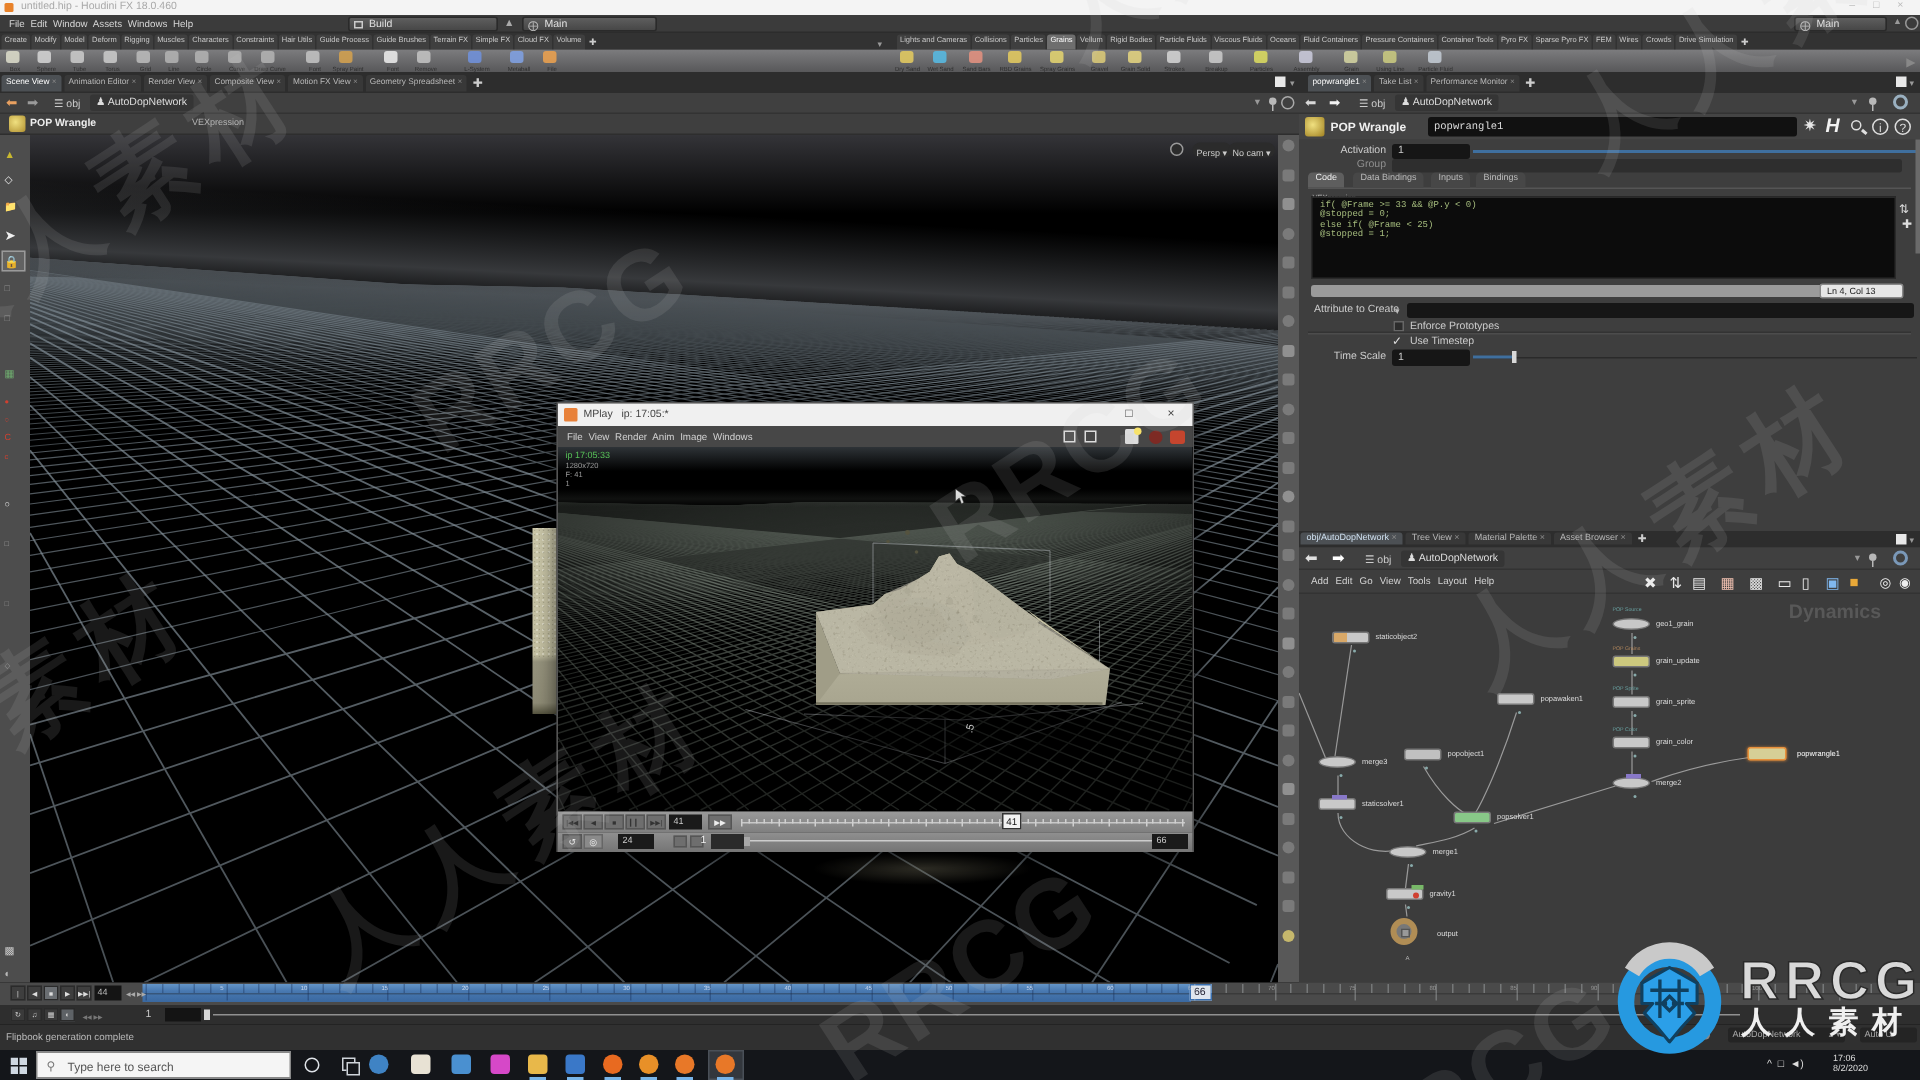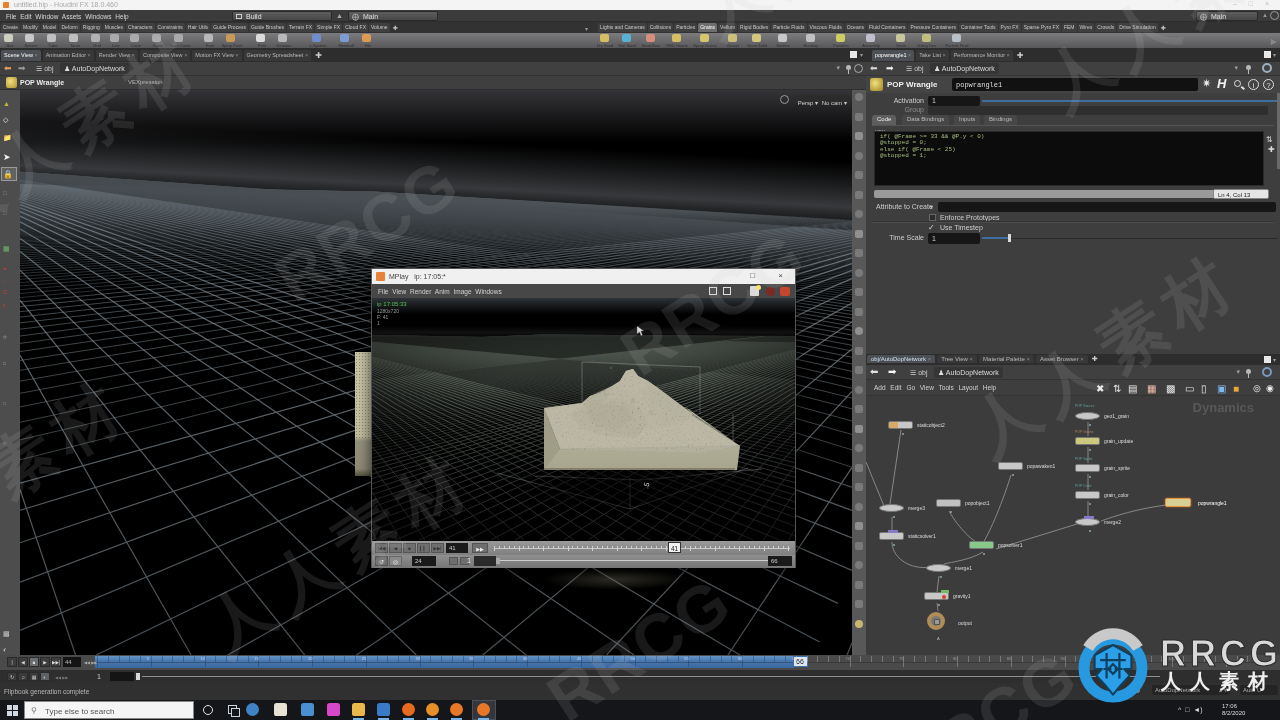--- a/index.html
+++ b/index.html
@@ -1885,21 +1885,21 @@
   <svg class="abs" style="left:7px;top:5px" width="11" height="11" viewBox="0 0 11 11">
       <g fill="#cfd8e2">
         <rect x="0" y="0" width="5" height="5"></rect>
         <rect x="6" y="0" width="5" height="5"></rect>
         <rect x="0" y="6" width="5" height="5"></rect>
         <rect x="6" y="6" width="5" height="5"></rect>
       </g>
     </svg>
   <div class="abs" style="left:24px;top:1px;width:170px;height:18px;background:#f5f5f5;border:1px solid #888">
     <span class="abs t" style="left:6px;top:4px;font-size:8px;color:#777">⚲</span>
-    <span class="abs t" style="left:20px;top:5px;font-size:8px;color:#555">Type else to search</span>
+    <span class="abs t" style="left:20px;top:5px;font-size:8px;color:#555">Type here to search</span>
   </div>
   <div class="abs" style="left:203px;top:5px;width:10px;height:10px;border:1.5px solid #dfe3e8;border-radius:50%"></div>
   <div class="abs" style="left:228px;top:5px;width:9px;height:9px;border:1px solid #cfd4da;background:#14161a"></div>
     <div class="abs" style="left:231px;top:8px;width:9px;height:9px;border:1px solid #cfd4da;background:#14161a"></div>
   <div id="taskicons">
       <div style="position:absolute;left:246px;top:3px;width:13px;height:13px;background:#3f83c4;border-radius:50%"></div>
       <div style="position:absolute;left:274px;top:3px;width:13px;height:13px;background:#e8e2d4;border-radius:20%"></div>
       <div style="position:absolute;left:301px;top:3px;width:13px;height:13px;background:#4a90d0;border-radius:20%"></div>
       <div style="position:absolute;left:327px;top:3px;width:13px;height:13px;background:#d648c8;border-radius:20%"></div>
       <div style="position:absolute;left:352px;top:3px;width:13px;height:13px;background:#e8b84a;border-radius:20%"></div>

